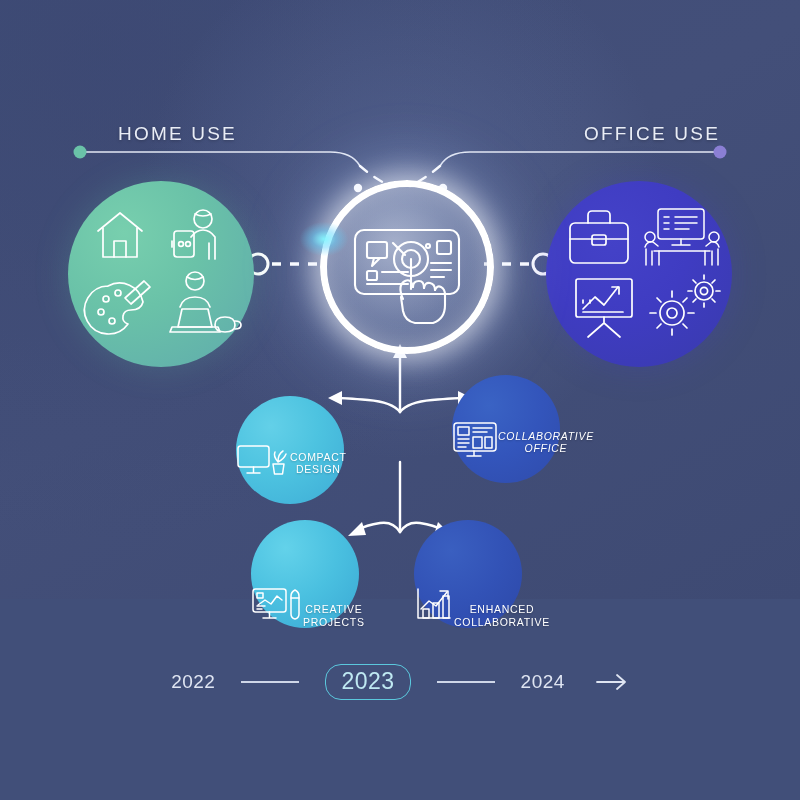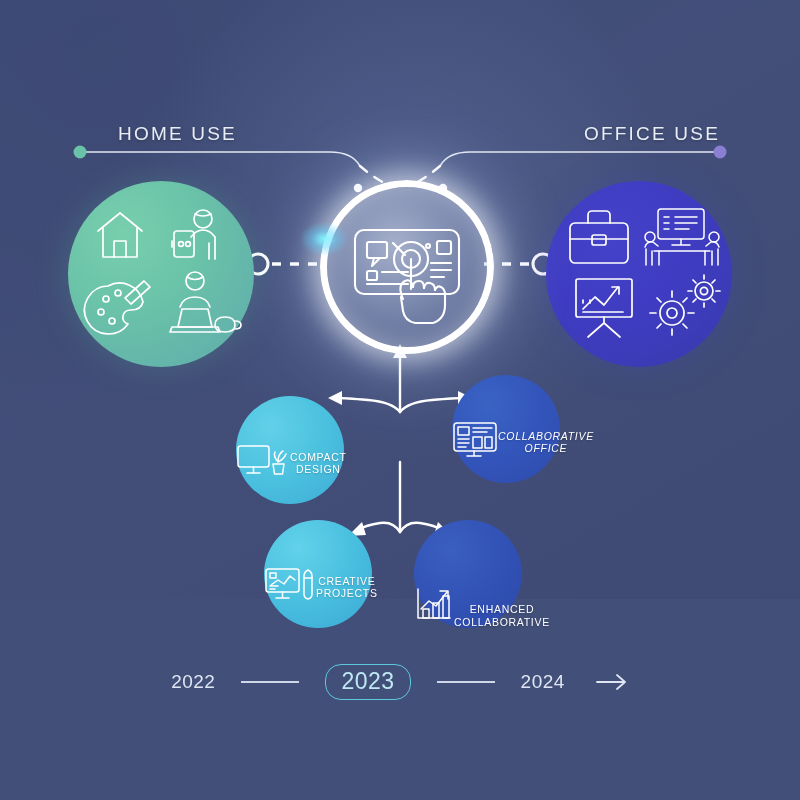--- a/index.html
+++ b/index.html
@@ -54,22 +54,22 @@
   .feat{position:absolute;border-radius:50%;display:flex;flex-direction:row;
         align-items:center;justify-content:flex-start;box-sizing:border-box;}
   .feat .cap{
     color:#ffffff;font-size:10.5px;line-height:12.5px;letter-spacing:.7px;
     text-align:center;font-weight:400;text-shadow:0 1px 2px rgba(0,0,0,.22);
   }
   #compact-design-circle{left:236px;top:396px;width:108px;height:108px;padding-top:26px;
     background:radial-gradient(circle at 32% 28%,#63d0e8 0%,#4dc3e0 45%,#3eacd6 100%);}
   #collaborative-tasks-circle{left:452px;top:375px;width:108px;height:108px;padding-top:26px;
     background:radial-gradient(circle at 34% 28%,#3a63c4 0%,#3355bb 50%,#2f4bab 100%);font-style:italic;}
-  #creative-projects-circle{left:264px;top:520px;width:108px;height:108px;padding-top:26px;
-    background:radial-gradient(circle at 32% 26%,#63d2ea 0%,#4ac0e0 48%,#3aa8d4 100%);}
+  #creative-projects-circle{left:251px;top:520px;width:108px;height:108px;padding-top:26px;
+    background:radial-gradient(circle at 32% 26%,#63d2ea 0%,#4ac0e0 48%,#3aa8d4 100%);align-items:flex-end;}
   #enhanced-productivity-circle{left:414px;top:520px;width:108px;height:108px;padding-top:26px;
     background:radial-gradient(circle at 34% 28%,#3a5fc0 0%,#3252b6 50%,#2d48a8 100%);align-items:flex-end;}
   .feat svg{display:block;margin-bottom:5px;}
 
   
   #timeline{position:absolute;left:0;top:656px;width:800px;height:52px;
     display:flex;align-items:center;justify-content:center;gap:16px;}
   .yr{color:#dfe5f2;font-size:19px;font-weight:300;letter-spacing:.5px;}
   .tl-line{width:58px;height:1.5px;background:#cfd7e8;margin:0 10px;}
   #year-current-pill{

